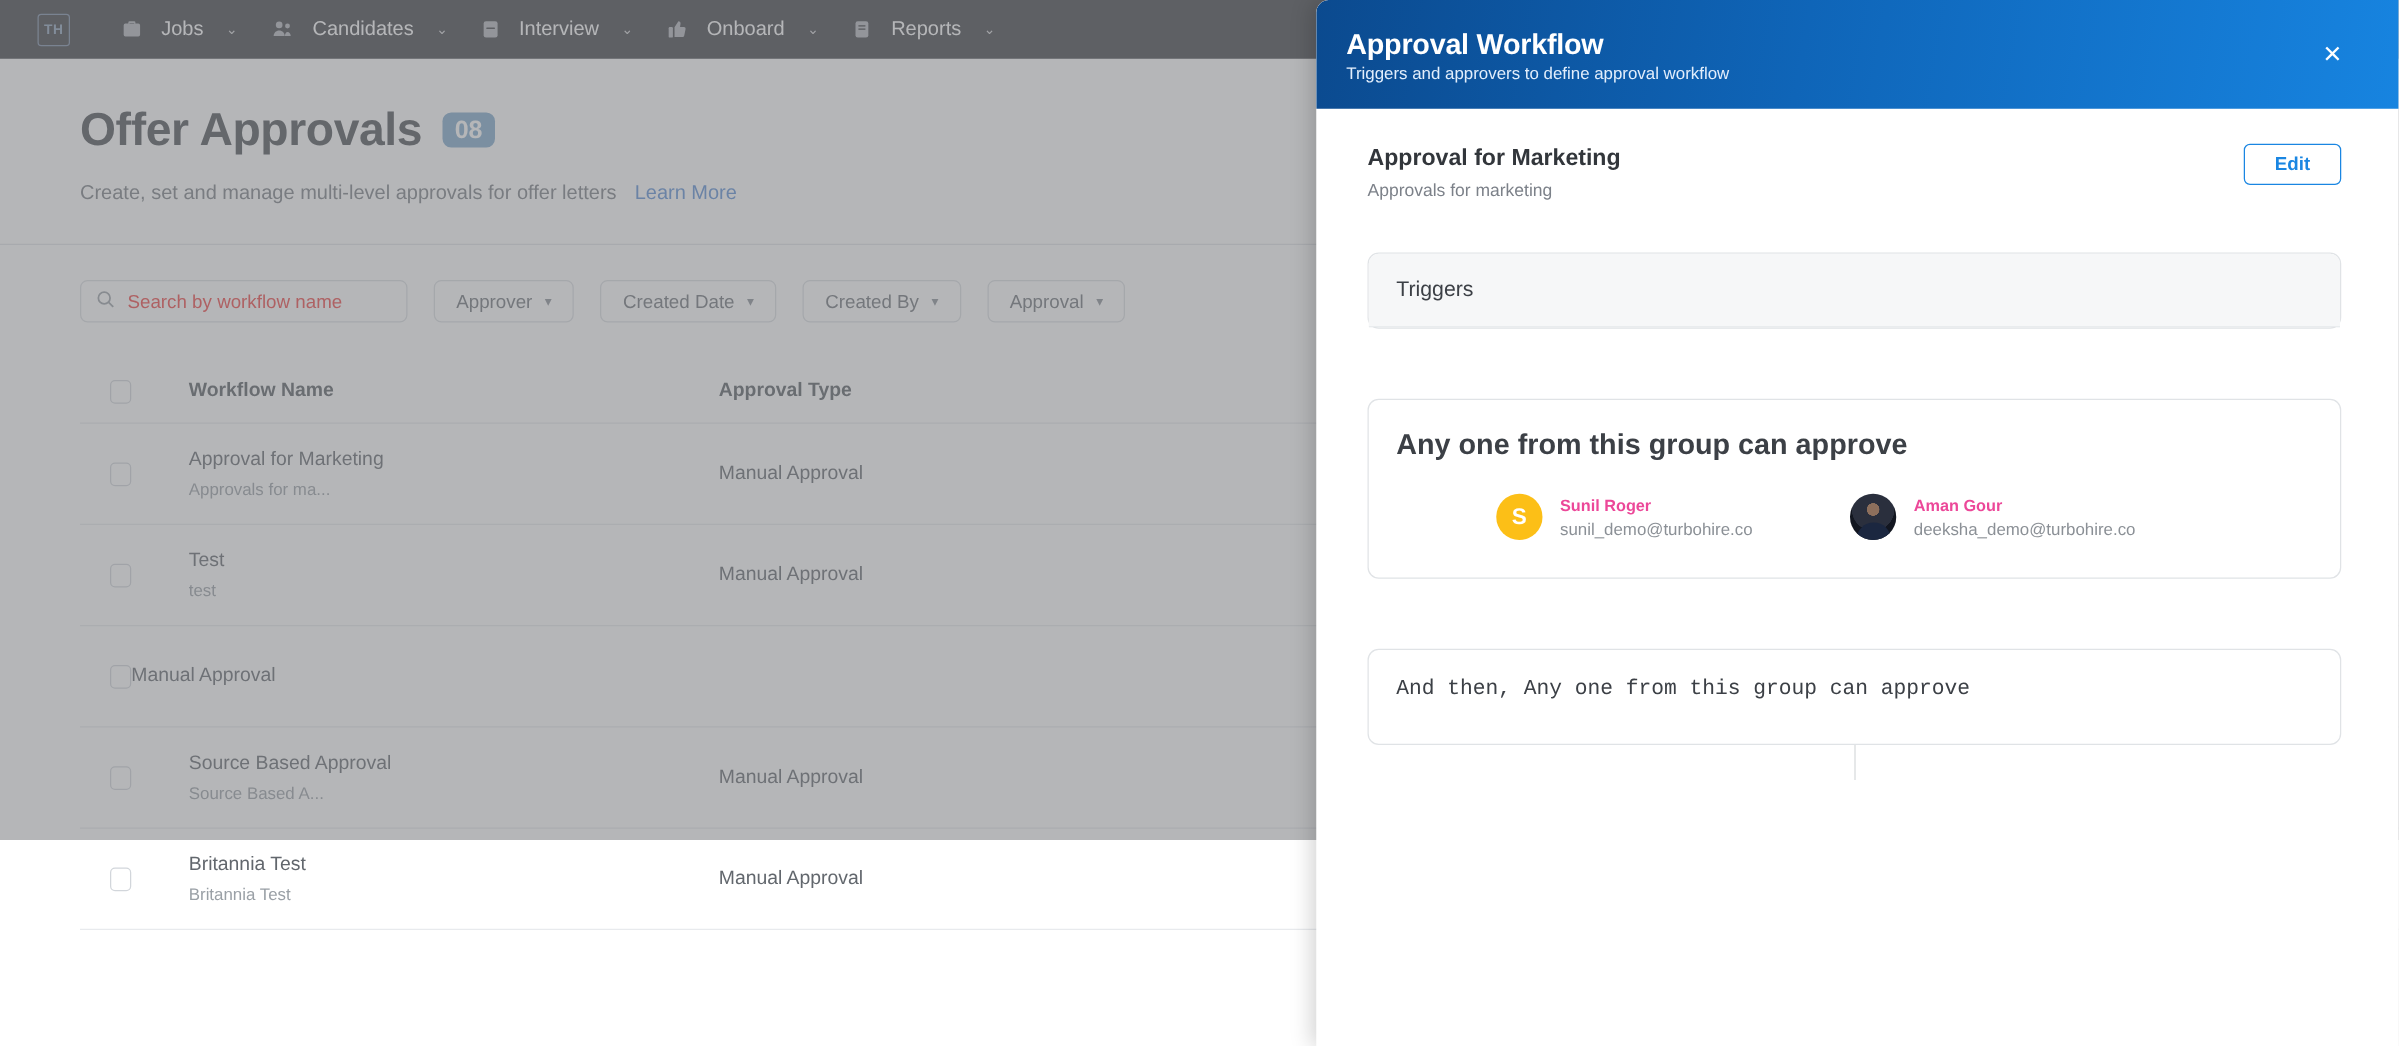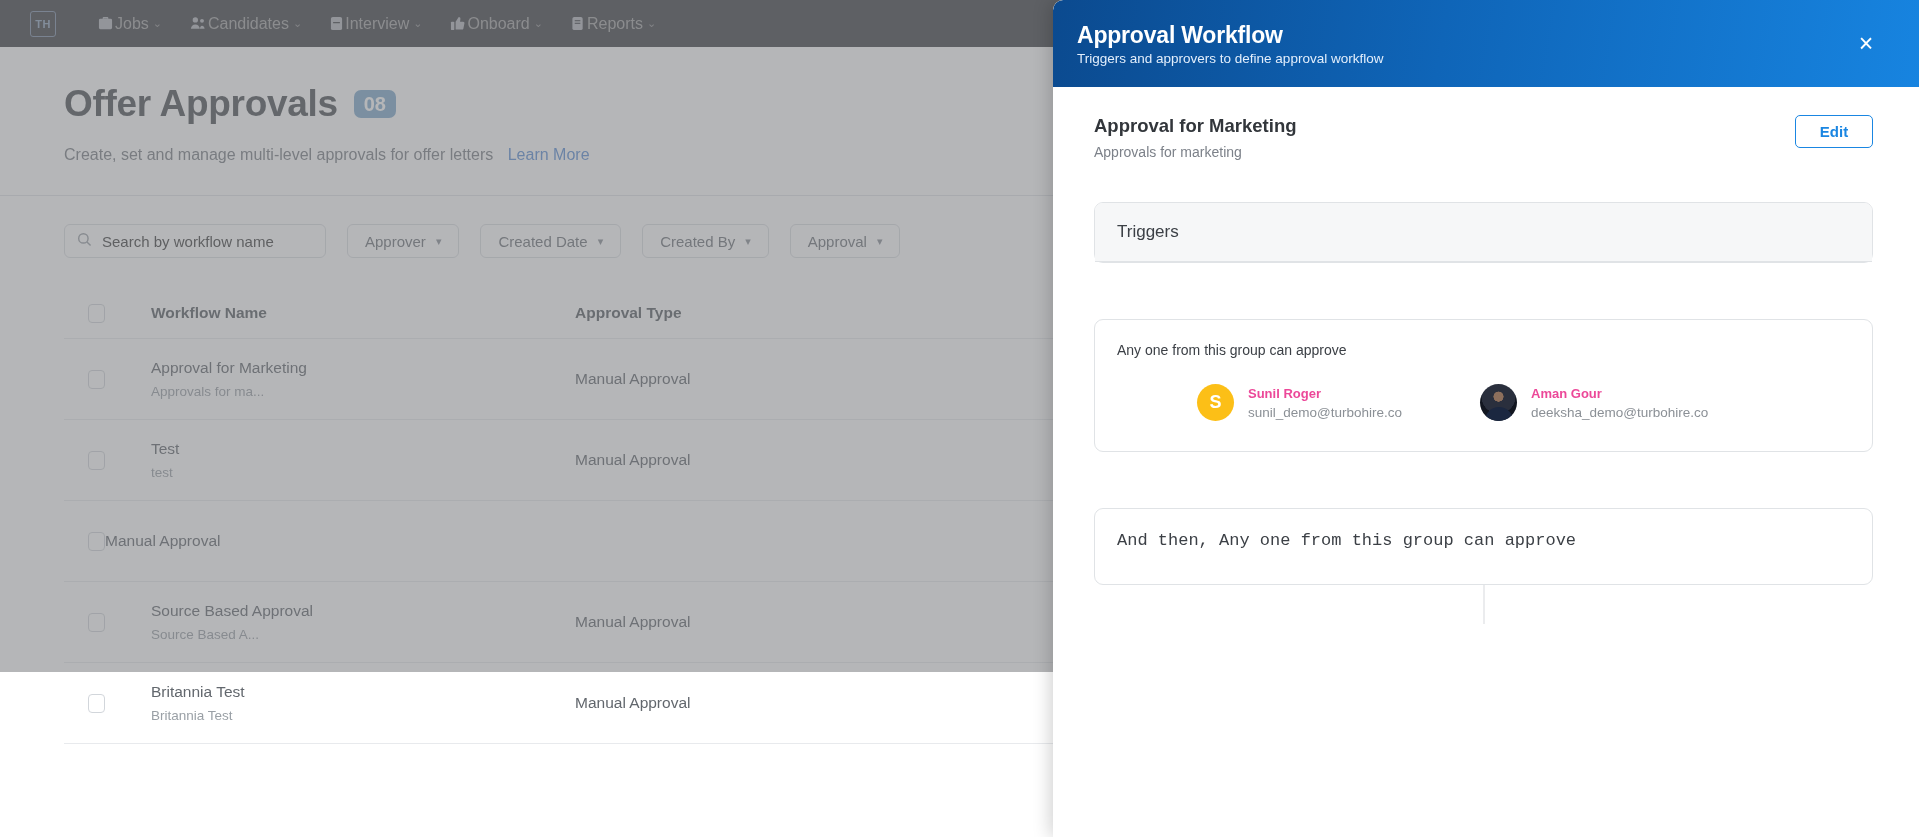--- a/index.html
+++ b/index.html
@@ -19,43 +19,43 @@
     height: 47px; background: #3e4046;
     display: flex; align-items: center; padding-left: 30px; gap: 0px;
   }
   .logo-box {
     width: 26px; height: 26px; border: 1px solid #7d8fa8; border-radius: 3px;
     display: flex; align-items: center; justify-content: center;
     color: #8fa4bd; font-size: 11px; font-weight: bold; letter-spacing: .5px;
     margin-right: 28px;
   }
   .nav-item {
-    display: flex; align-items: center; gap: 2px;
-    color: #a3a3a3; font-size: 16px; padding: 0 14px; height: 47px;
+    display: flex; align-items: center; gap: 16px;
+    color: #ffffff; font-size: 16px; padding: 0 14px; height: 47px;
   }
   .nav-item .nav-ico { font-size: 15px; opacity: .85; display:flex; }
   .nav-caret { font-size: 11px; opacity: .8; margin-left: 2px; }
 
   .page-body { padding: 0; }
   .page-head { padding: 36px 0 0 64px; }
   .page-title-row { display: flex; align-items: center; gap: 16px; }
   .page-title { font-size: 37px; font-weight: 700; color: #4d5156; letter-spacing: -.3px; }
   .count-badge {
     background: #7ea8cc; color: #ffffff; border-radius: 7px;
     font-size: 20px; font-weight: 600; padding: 4px 10px; line-height: 1;
   }
   .page-sub { margin-top: 21px; font-size: 16px; color: #7a7f85; }
   .page-sub a { color: #5c8fd6; text-decoration: none; margin-left: 10px; }
   .head-divider { margin-top: 31px; border-top: 1px solid #e3e5e8; }
 
   .filters { display: flex; align-items: center; gap: 21px; padding: 28px 0 0 64px; }
   .search-box {
     width: 262px; height: 34px; border: 1px solid #dcdfe3; border-radius: 6px;
     display: flex; align-items: center; gap: 10px; padding: 0 12px;
-    color: #404040; font-size: 15px; background: #fff;
+    color: #ef4444; font-size: 15px; background: #fff;
   }
   .chip {
     height: 34px; border: 1px solid #dcdfe3; border-radius: 6px;
     display: flex; align-items: center; gap: 10px; padding: 0 17px;
     color: #6f747a; font-size: 15px; background: #fff; white-space: nowrap;
   }
   .chip .caret { font-size: 11px; color: #8b9097; }
 
   .table { margin: 30px 0 0 64px; }
   .thead, .trow {
@@ -129,21 +129,21 @@
     background: #f6f7f8; border-bottom: 1px solid #e0e3e6;
     border-radius: 8px 8px 0 0;
     padding: 19px 22px; font-size: 17px; color: #3c4046;
   }
   .trigger-body { padding: 28px 0 30px; text-align: center; }
   .trigger-line { font-size: 16px; color: #2f3338; line-height: 1; margin: 0 0 24px; }
   .trigger-line:last-child { margin-bottom: 0; }
   .trigger-op { color: #a4a9af; }
 
   .group-card { margin-top: 56px; padding: 22px 22px 30px; }
-  .group-title { font-size: 14px; color: #3c4046; }
+  .group-title { font-size: 23px; color: #3c4046; font-weight: bold; }
   .approvers { display: flex; gap: 78px; margin-top: 26px; padding-left: 80px; }
   .approver { display: flex; align-items: center; gap: 14px; }
   .avatar {
     width: 37px; height: 37px; border-radius: 50%; flex: none;
     display: flex; align-items: center; justify-content: center;
     color: #fff; font-size: 18px; font-weight: 700;
   }
   .avatar-photo {
     background: radial-gradient(circle at 50% 34%, #8d6f5c 0 16%, #2a2f3d 17% 55%, #121620 56%);
     position: relative; overflow: hidden;

